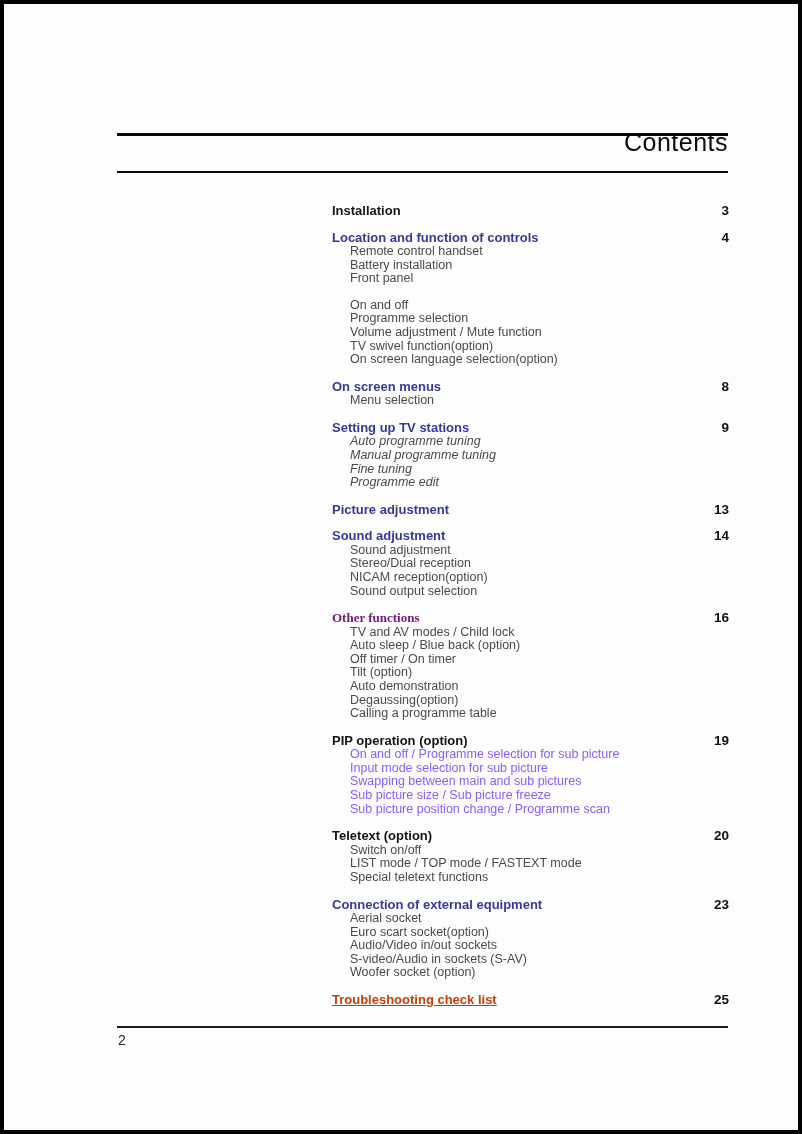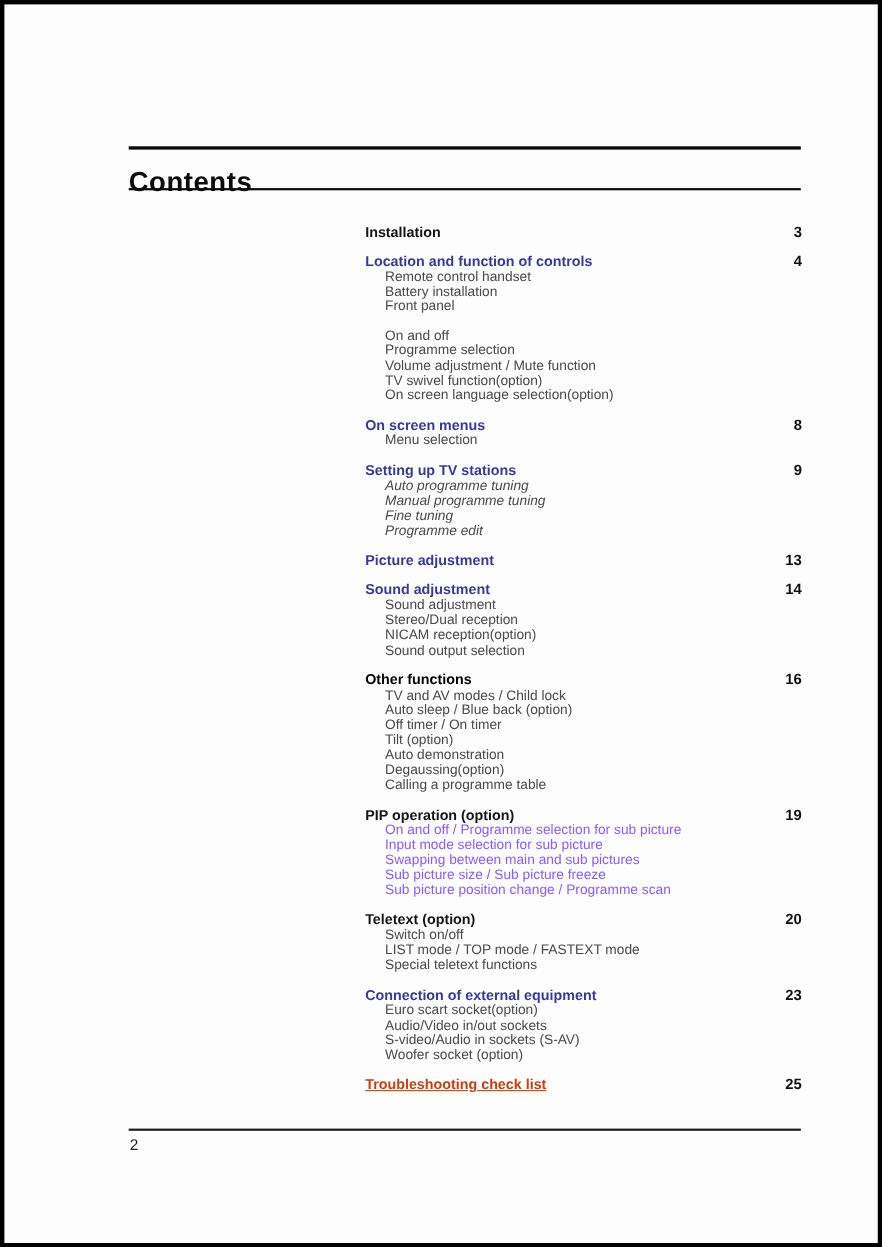--- a/index.html
+++ b/index.html
@@ -18,25 +18,25 @@
     left: 113px;
     width: 611px;
     background: #0a0a0a;
   }
   .rule-top { top: 129px; height: 3px; }
   .rule-under-title { top: 167px; height: 2px; }
   .rule-bottom { top: 1022px; height: 2px; background: #1c1c1c; }
   .page-title {
     position: absolute;
     left: 113px;
-    top: 148px;
+    top: 124px;
     width: 611px;
-    text-align: left;
+    text-align: right;
     font-size: 25px;
-    font-weight: bold;
+    font-weight: normal;
     color: #0b0b0b;
     letter-spacing: 0.5px;
   }
   #toc {
     position: absolute;
     left: 328px;
     top: 200px;
     width: 397px;
   }
   .section { margin-bottom: 13px; }
@@ -137,21 +137,21 @@
         </div>
         <div class="subitems" style="color: rgb(74, 74, 74);">
           <div class="sub">Sound adjustment</div>
           <div class="sub">Stereo/Dual reception</div>
           <div class="sub">NICAM reception(option)</div>
           <div class="sub">Sound output selection</div>
         </div>
       </div>
       <div class="section">
         <div class="heading-row">
-          <span class="title" style="color: #000000;">Other functions</span>
+          <span class="title" style="color: #701a75; font-family: Liberation Serif, serif;">Other functions</span>
           <span class="pagenum">16</span>
         </div>
         <div class="subitems" style="color: rgb(74, 74, 74);">
           <div class="sub">TV and AV modes / Child lock</div>
           <div class="sub">Auto sleep / Blue back (option)</div>
           <div class="sub">Off timer / On timer</div>
           <div class="sub">Tilt (option)</div>
           <div class="sub">Auto demonstration</div>
           <div class="sub">Degaussing(option)</div>
           <div class="sub">Calling a programme table</div>
@@ -180,20 +180,21 @@
           <div class="sub">LIST mode / TOP mode / FASTEXT mode</div>
           <div class="sub">Special teletext functions</div>
         </div>
       </div>
       <div class="section">
         <div class="heading-row">
           <span class="title" style="color: rgb(56, 56, 155);">Connection of external equipment</span>
           <span class="pagenum">23</span>
         </div>
         <div class="subitems" style="color: rgb(74, 74, 74);">
+          <div class="sub">Aerial socket</div>
           <div class="sub">Euro scart socket(option)</div>
           <div class="sub">Audio/Video in/out sockets</div>
           <div class="sub">S-video/Audio in sockets (S-AV)</div>
           <div class="sub">Woofer socket (option)</div>
         </div>
       </div>
       <div class="section">
         <div class="heading-row">
           <span class="title" style="color: #c2410c; text-decoration: underline;">Troubleshooting check list</span>
           <span class="pagenum">25</span>

